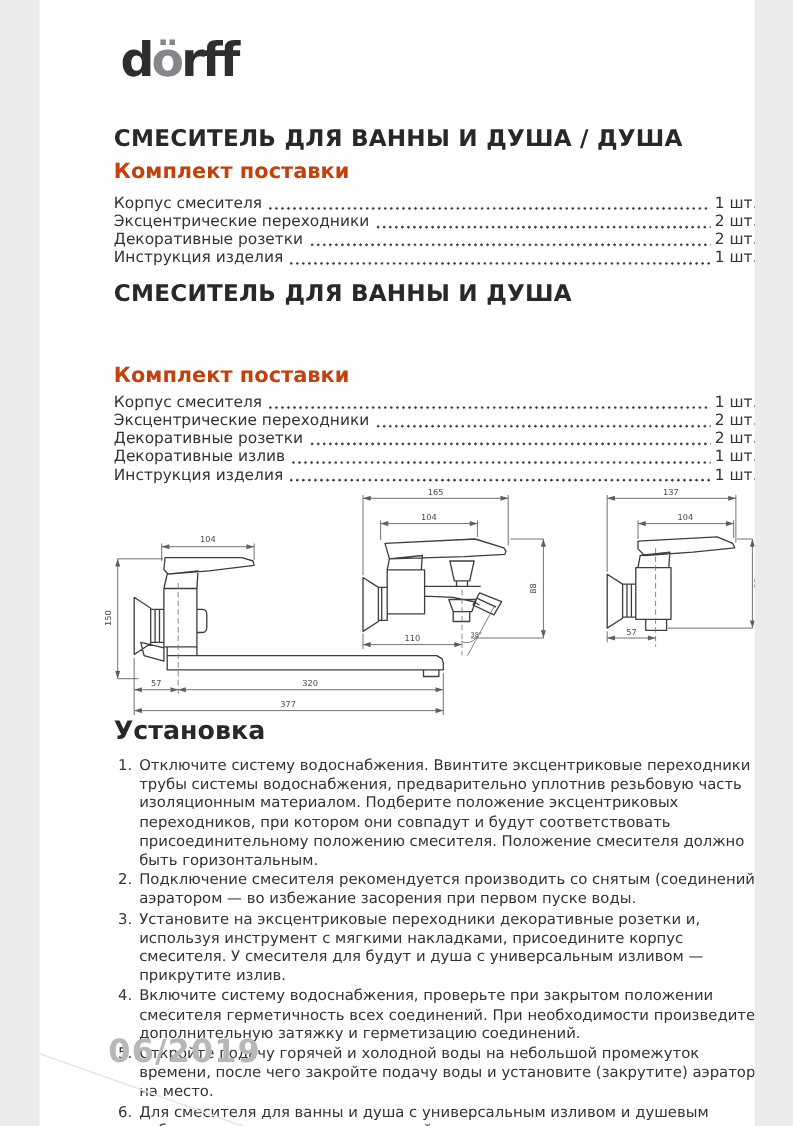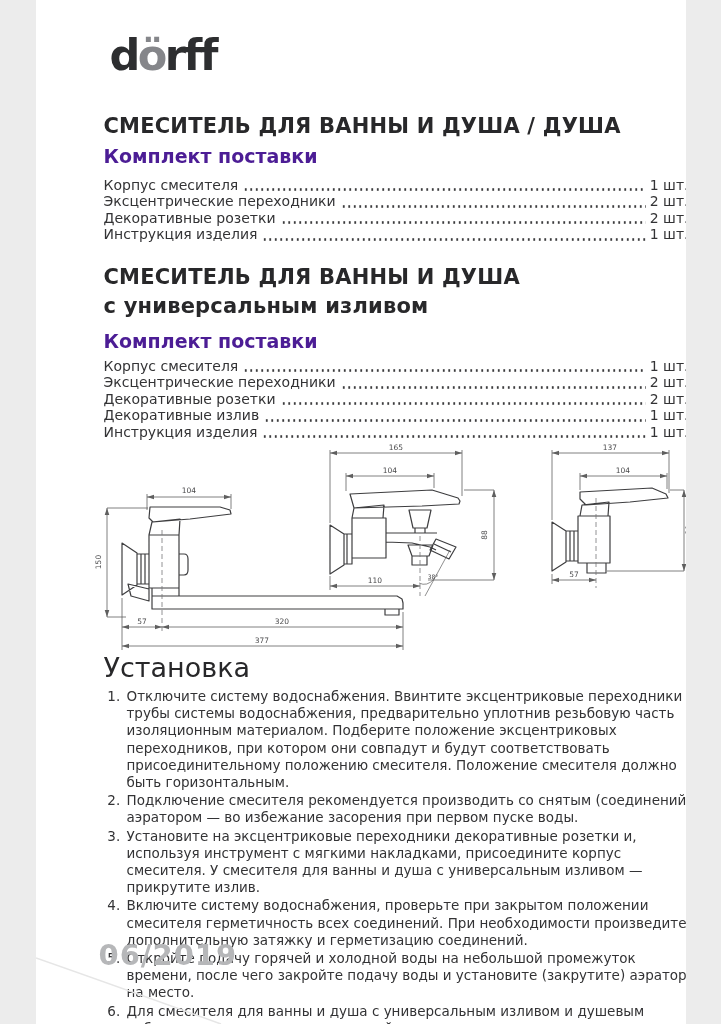--- a/index.html
+++ b/index.html
@@ -5,30 +5,30 @@
   html,body{margin:0;padding:0;background:#ececec;}
   .page{
     position:relative;width:650px;height:1024px;background:#ffffff;
     overflow:hidden;font-family:"DejaVu Sans","Liberation Sans",sans-serif;
     color:#2e2e30;margin:0 auto;
   }
   .logo{position:absolute;left:74px;top:34px;font-size:43px;font-weight:700;letter-spacing:-2.5px;line-height:1;}
   .logo .lg-d,.logo .lg-rff{color:#2d2e30;}
   .logo .lg-o{color:#85868a;}
   .h-title{position:absolute;left:68px;font-size:21px;font-weight:700;color:#28282a;letter-spacing:.2px;line-height:29px;}
-  .h-kit{position:absolute;left:68px;font-size:19px;font-weight:700;color:#4c1d95;}
+  .h-kit{position:absolute;left:68px;font-size:19px;font-weight:700;color:#c2410c;}
   .kit-list{position:absolute;left:68px;width:585px;}
   .kit-row{display:flex;align-items:baseline;height:16.4px;font-size:14px;color:#333335;}
   .kit-label{white-space:nowrap;}
   .kit-qty{white-space:nowrap;}
   .kit-dots{flex:1;align-self:flex-end;height:4px;margin:0 4px 2px 5px;
     background-image:radial-gradient(circle,#3c3c3e 1.05px,transparent 1.3px);
     background-size:5.5px 3px;background-repeat:repeat-x;background-position:0 100%;}
   .drawings{position:absolute;left:58px;top:438px;}
-  .h-install{position:absolute;left:68px;top:652px;font-size:27px;font-weight:400;color:#28282a;}
+  .h-install{position:absolute;left:68px;top:652px;font-size:23px;font-weight:700;color:#28282a;}
   .steps{position:absolute;left:68px;top:688px;width:597px;font-size:13.5px;line-height:17.2px;color:#333335;}
   .steps ol{margin:0;padding:0 0 0 21px;}
   .steps li{margin:0;padding:0 0 1px 2px;}
   .footer-date{position:absolute;left:63px;top:938px;font-size:29px;font-weight:700;color:#b6b7b9;letter-spacing:1px;}
   .corner-arc{position:absolute;left:0;bottom:0;}
   svg text{font-family:"DejaVu Sans","Liberation Sans",sans-serif;}
 </style>
 </head>
 <body>
 
@@ -61,23 +61,22 @@
         <span class="kit-qty">2 шт.</span>
       </div>
 
       <div class="kit-row">
         <span class="kit-label">Инструкция изделия</span>
         <span class="kit-dots"></span>
         <span class="kit-qty">1 шт.</span>
       </div>
     </div>
 
-  <div class="h-title" style="top:263px;">
+  <div class="h-title" style="top:253px;">
     <div>СМЕСИТЕЛЬ ДЛЯ ВАННЫ И ДУША</div>
-    <div>с универсальным изливом</div>
   </div>
   <div class="h-kit" style="top:330px;">Комплект поставки</div>
 
   <div class="kit-list" style="top:358px;">
 
       <div class="kit-row">
         <span class="kit-label">Корпус смесителя</span>
         <span class="kit-dots"></span>
         <span class="kit-qty">1 шт.</span>
       </div>
@@ -206,21 +205,21 @@
 
   <div class="h-install">Установка</div>
 
   <div class="steps">
     <ol>
 
         <li>Отключите систему водоснабжения. Ввинтите эксцентриковые переходники в трубы системы водоснабжения, предварительно уплотнив резьбовую часть изоляционным материалом. Подберите положение эксцентриковых переходников, при котором они совпадут и будут соответствовать присоединительному положению смесителя. Положение смесителя должно быть горизонтальным.</li>
 
         <li>Подключение смесителя рекомендуется производить со снятым (соединений) аэратором — во избежание засорения при первом пуске воды.</li>
 
-        <li>Установите на эксцентриковые переходники декоративные розетки и, используя инструмент с мягкими накладками, присоедините корпус смесителя. У смесителя для ванны и душа с универсальным изливом — прикрутите излив.</li>
+        <li>Установите на эксцентриковые переходники декоративные розетки и, используя инструмент с мягкими накладками, присоедините корпус смесителя. У смесителя для будут и душа с универсальным изливом — прикрутите излив.</li>
 
         <li>Включите систему водоснабжения, проверьте при закрытом положении смесителя герметичность всех соединений. При необходимости произведите дополнительную затяжку и герметизацию соединений.</li>
 
         <li>Откройте подачу горячей и холодной воды на небольшой промежуток времени, после чего закройте подачу воды и установите (закрутите) аэратор на место.</li>
 
         <li>Для смесителя для ванны и душа с универсальным изливом и душевым набором присоедините душевую лейку к шлангу, используя прокладки из комплекта. Подключите шланг к выходу для душа на корпусе смесителя. Установите настенный держатель для душевой лейки в удобное для Вас место.</li>
       </ol>
   </div>
 
   <div class="footer-date">06/2019</div>

